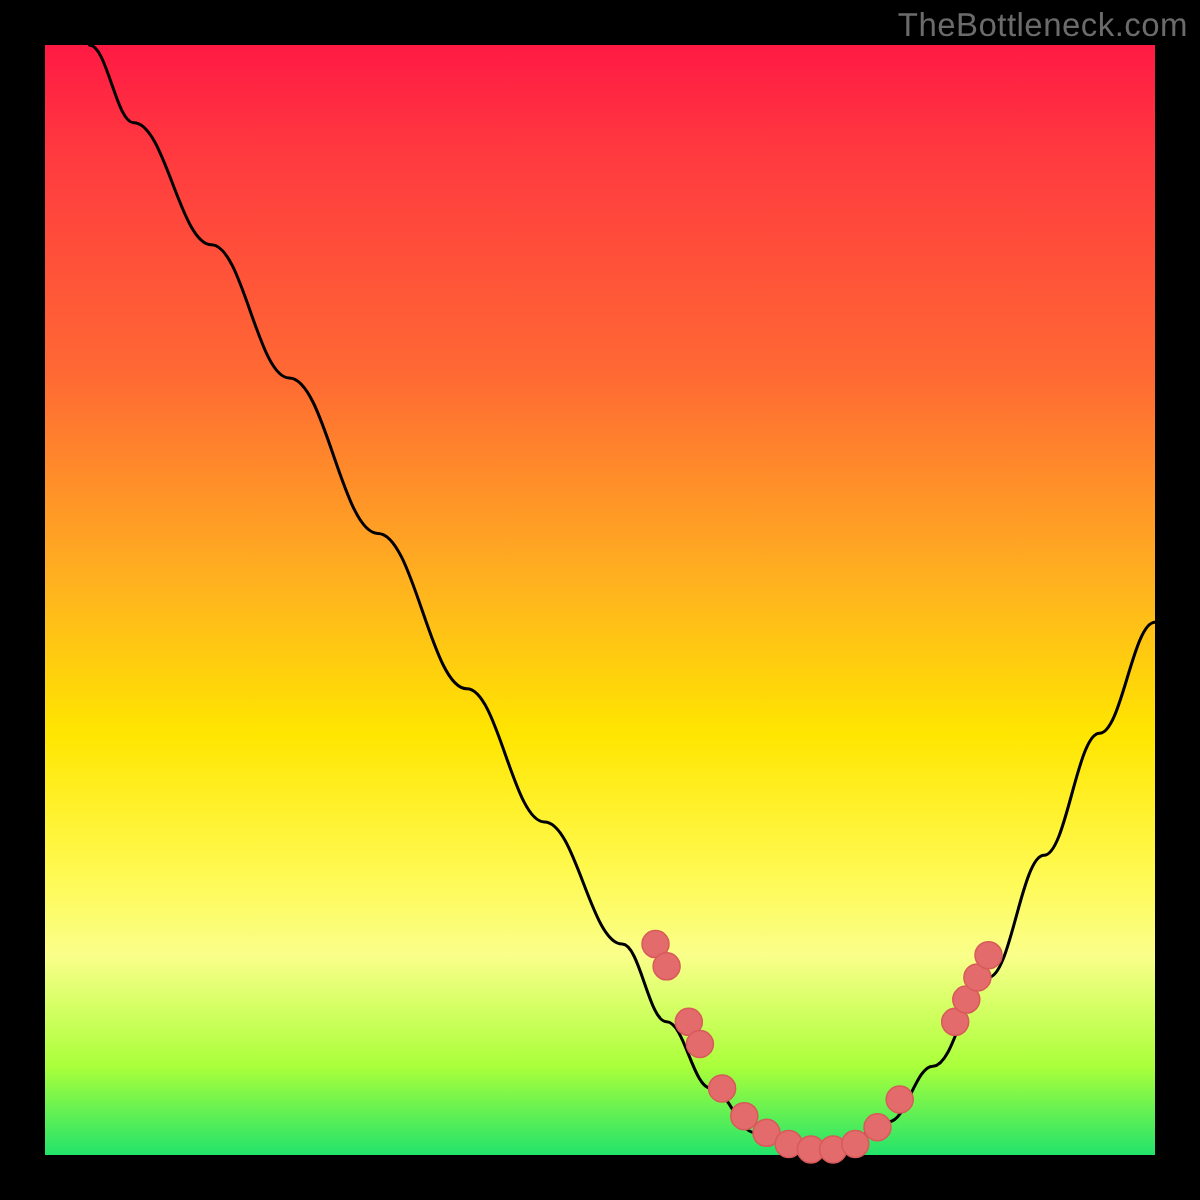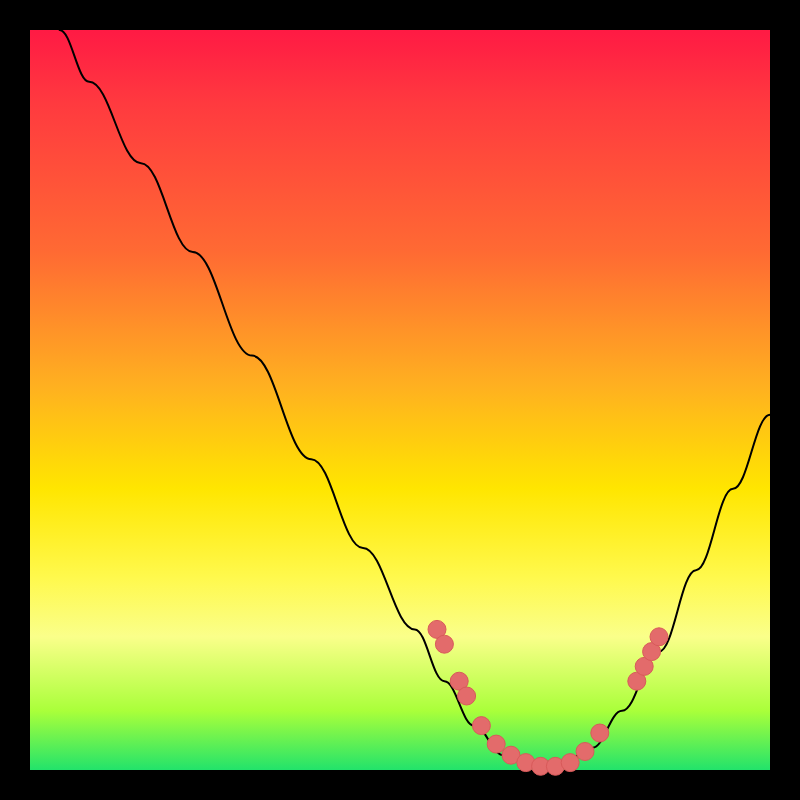--- a/index.html
+++ b/index.html
@@ -90,13 +90,14 @@
         <circle cx="540.2" cy="732.6" r="9" class="dot"></circle>
         <circle cx="555.0" cy="721.5" r="9" class="dot"></circle>
         <circle cx="569.8" cy="703.0" r="9" class="dot"></circle>
         <circle cx="606.8" cy="651.2" r="9" class="dot"></circle>
         <circle cx="614.2" cy="636.4" r="9" class="dot"></circle>
         <circle cx="621.6" cy="621.6" r="9" class="dot"></circle>
         <circle cx="629.0" cy="606.8" r="9" class="dot"></circle>
       </g>
   </svg>
 
+  <div class="watermark">TheBottleneck.com</div>
 </div>
 
 </body></html>

